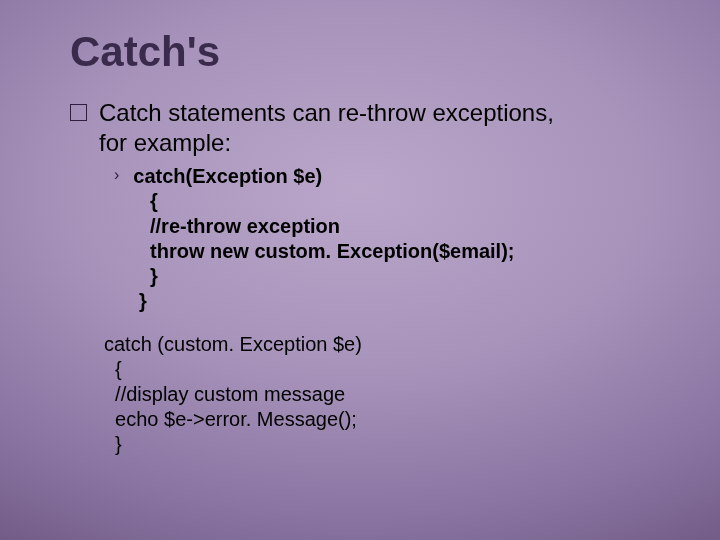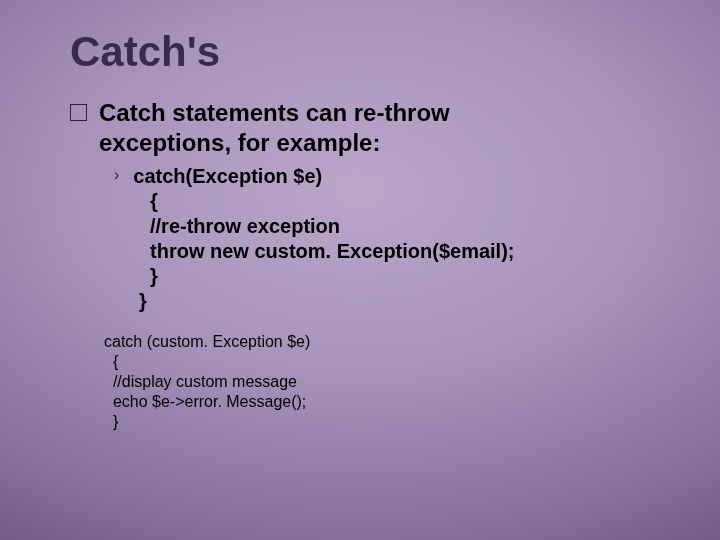--- a/index.html
+++ b/index.html
@@ -28,21 +28,20 @@
     font-size: 42px;
     font-weight: 700;
     color: #3a2b4d;
     margin: 0 0 22px 0;
     letter-spacing: 0px;
   }
   .bullet-row {
     display: flex;
     align-items: flex-start;
     margin-bottom: 6px;
-    font-weight: bold;
   }
   .box-bullet {
     width: 15px;
     height: 15px;
     border: 1.5px solid #2d1f3d;
     background: transparent;
     margin-top: 6px;
     margin-right: 12px;
     flex: 0 0 auto;
   }
@@ -65,21 +64,21 @@
     flex: 0 0 auto;
   }
   .code {
     font-size: 20px;
     line-height: 1.25;
     color: #000;
     white-space: pre;
     font-weight: bold;
   }
   .code2 {
-    font-size: 16px;
+    font-size: 20px;
     line-height: 1.25;
     color: #000;
     white-space: pre;
     margin-left: 34px;
     margin-top: 18px;
   }
 </style>
 </head>
 <body>
 

